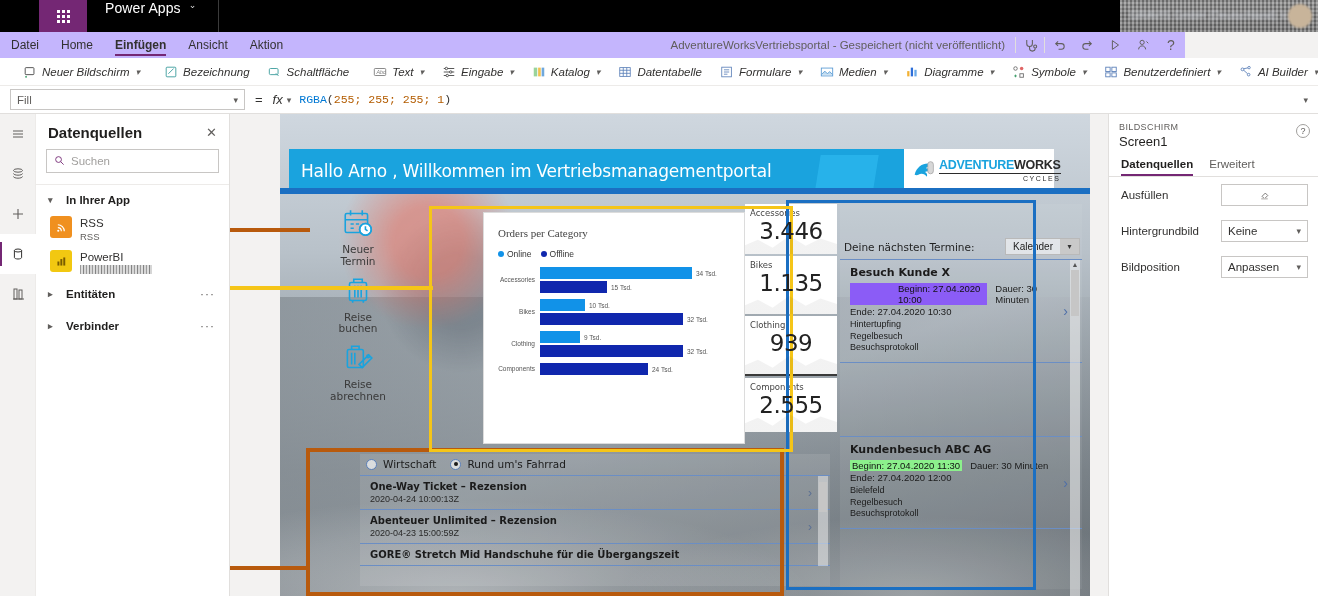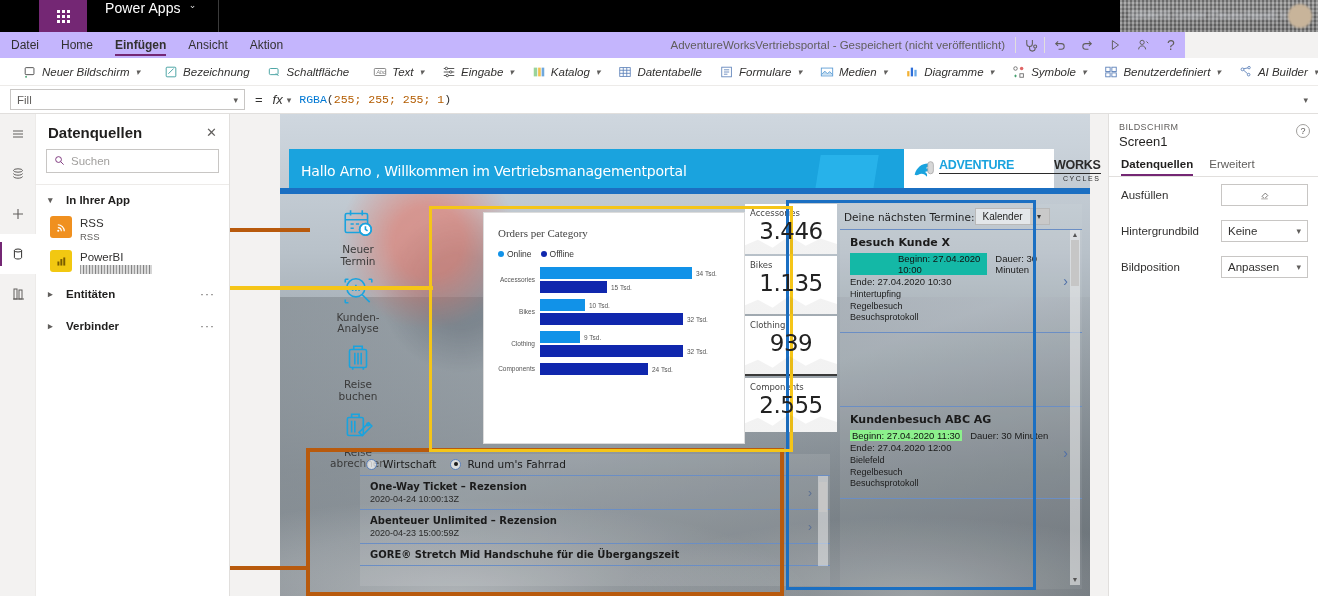--- a/index.html
+++ b/index.html
@@ -215,38 +215,38 @@
       radial-gradient(circle at 58% 46%, rgba(70,80,92,.35) 0 20%, transparent 45%);
     filter: blur(2px); opacity: .9;
   }
 
   
   .banner {
     position: absolute; left: 9px; top: 35px; width: 615px; height: 43px;
     background: #1aa3de; display: flex; align-items: center; overflow: hidden;
   }
   .banner-txt {
-    color: #fff; font-size: 14px; padding-left: 12px; white-space: nowrap;
+    color: #fff; font-size: 17px; padding-left: 12px; white-space: nowrap;
     font-family: "DejaVu Sans", sans-serif; letter-spacing: -.2px;
   }
   .banner-shape {
     position: absolute; right: 28px; top: 6px; width: 58px; height: 34px;
     background: #2ab5ec; transform: skewX(-9deg); opacity: .85;
   }
   .logo-box {
     position: absolute; left: 624px; top: 35px; width: 150px; height: 43px;
     background: #fff; display: flex; align-items: center; padding-left: 5px;
   }
   .logo-bird {
     width: 30px; height: 30px; flex: 0 0 30px; position: relative;
   }
   .logo-txt { display: flex; flex-direction: column; line-height: 1; }
   .logo-main { font-size: 12.5px; font-weight: bold; letter-spacing: -.3px; }
   .logo-main .a { color: #1aa3de; }
-  .logo-main .b { color: #2b2b2b; margin-left: 40px; }
+  .logo-main .b { color: #2b2b2b; }
   .logo-sub {
     font-size: 7px; color: #2b2b2b; letter-spacing: 1.6px; text-align: right;
     margin-top: 2px; border-top: 1px solid #2b2b2b; padding-top: 1px;
   }
 
   
   .tiles {
     position: absolute; left: 9px; top: 86px; width: 138px; height: 140px;
     display: grid; grid-template-columns: 1fr; grid-template-rows: 1fr 1fr;
   }
@@ -307,22 +307,23 @@
     clip-path: polygon(0 60%, 14% 35%, 30% 72%, 48% 18%, 66% 62%, 82% 30%, 100% 55%, 100% 100%, 0 100%);
     opacity: .55; z-index: 1;
   }
 
   
   .calpanel {
     position: absolute; left: 560px; top: 90px; width: 242px; height: 385px;
     background: rgba(255,255,255,.06);
   }
   .cal-head {
-    display: flex; align-items: center; justify-content: flex-start;
+    display: flex; align-items: center; justify-content: space-between;
     padding: 4px 2px 4px 4px;
+    margin-top: 30px;
   }
   .cal-head-lb { font-size: 10.5px; color: #1f1f1f; font-family: "DejaVu Sans", sans-serif; }
   .cal-drop {
     display: flex; align-items: center; border: 1px solid #b9b9b9; height: 17px;
     background: rgba(255,255,255,.55); cursor: pointer;
   }
   .cal-drop .v { font-size: 10px; color: #222; padding: 0 7px; }
   .cal-drop .a {
     width: 19px; height: 15px; background: #c9c9c9; display: flex;
     align-items: center; justify-content: center; font-size: 8px; color: #333;
@@ -334,21 +335,21 @@
   .evt {
     position: relative; padding: 6px 24px 8px 10px;
     border-bottom: 1px solid #6b8ec4; background: rgba(255,255,255,.02);
   }
   .evt-t {
     font-size: 11px; font-weight: bold; color: #1b1b1b; margin-bottom: 4px;
     font-family: "DejaVu Sans", sans-serif;
   }
   .evt-r1 { display: flex; align-items: baseline; gap: 8px; }
   .evt-hl { font-size: 9.5px; color: #111; padding: 0 2px; }
-  .evt-hl.red { background: #14b8a6; padding-left: 48px; }
+  .evt-hl.red { background: #8b5cf6; padding-left: 48px; }
   .evt-hl.green { background: #8cf08c; }
   .evt-d { font-size: 9.5px; color: #1b1b1b; }
   .evt-e { font-size: 9.5px; color: #1b1b1b; margin-top: 1px; }
   .evt-meta { margin-top: 2px; }
   .evt-meta div { font-size: 9px; color: #1b1b1b; line-height: 1.3; }
   .evt-arrow {
     position: absolute; right: 14px; top: 50%; transform: translateY(-50%);
     font-size: 14px; color: #4f6fa8;
   }
   .evt-spacer { height: 74px; border-bottom: 1px solid #6b8ec4; }
@@ -827,31 +828,20 @@
             <svg width="34" height="34" viewBox="0 0 32 32" fill="none" stroke="#1aa3de" stroke-width="1.5">
               <rect x="4" y="7" width="21" height="18" rx="1.5"></rect>
                 <path d="M4 13h21M9 4v5M20 4v5"></path>
               <path d="M9 17h3M14 17h3M9 21h3"></path>
                 <circle cx="23" cy="22" r="5.5" fill="#fff"></circle>
               <circle cx="23" cy="22" r="5.5"></circle>
                 <path d="M23 19v3l2 1.5"></path>
             </svg>
           </span>
           <span class="tile-lb"><span>Neuer</span><br><span>Termin</span></span>
-        </div>
-        <div class="tile">
-          <span class="tile-ic">
-            <svg width="34" height="34" viewBox="0 0 32 32" fill="none" stroke="#1aa3de" stroke-width="1.5">
-              <circle cx="14" cy="13" r="8.5"></circle>
-                <path d="M20 19.5l7 7"></path>
-              <path d="M11 16v-4M14 16v-6M17 16v-3"></path>
-              <path d="M4 5h3M4 5v3M26 5h3M29 5v3M4 24v3M4 27h3"></path>
-            </svg>
-          </span>
-          <span class="tile-lb"><span>Kunden-</span><br><span>Analyse</span></span>
         </div>
         <div class="tile">
           <span class="tile-ic">
             <svg width="34" height="34" viewBox="0 0 32 32" fill="none" stroke="#1aa3de" stroke-width="1.5">
               <rect x="8" y="8" width="16" height="17" rx="1.5"></rect>
                 <path d="M12 8V5h8v3"></path>
               <path d="M13 11v11M16 11v11M19 11v11"></path>
                 <path d="M11 25v2M21 25v2"></path>
             </svg>
           </span>

